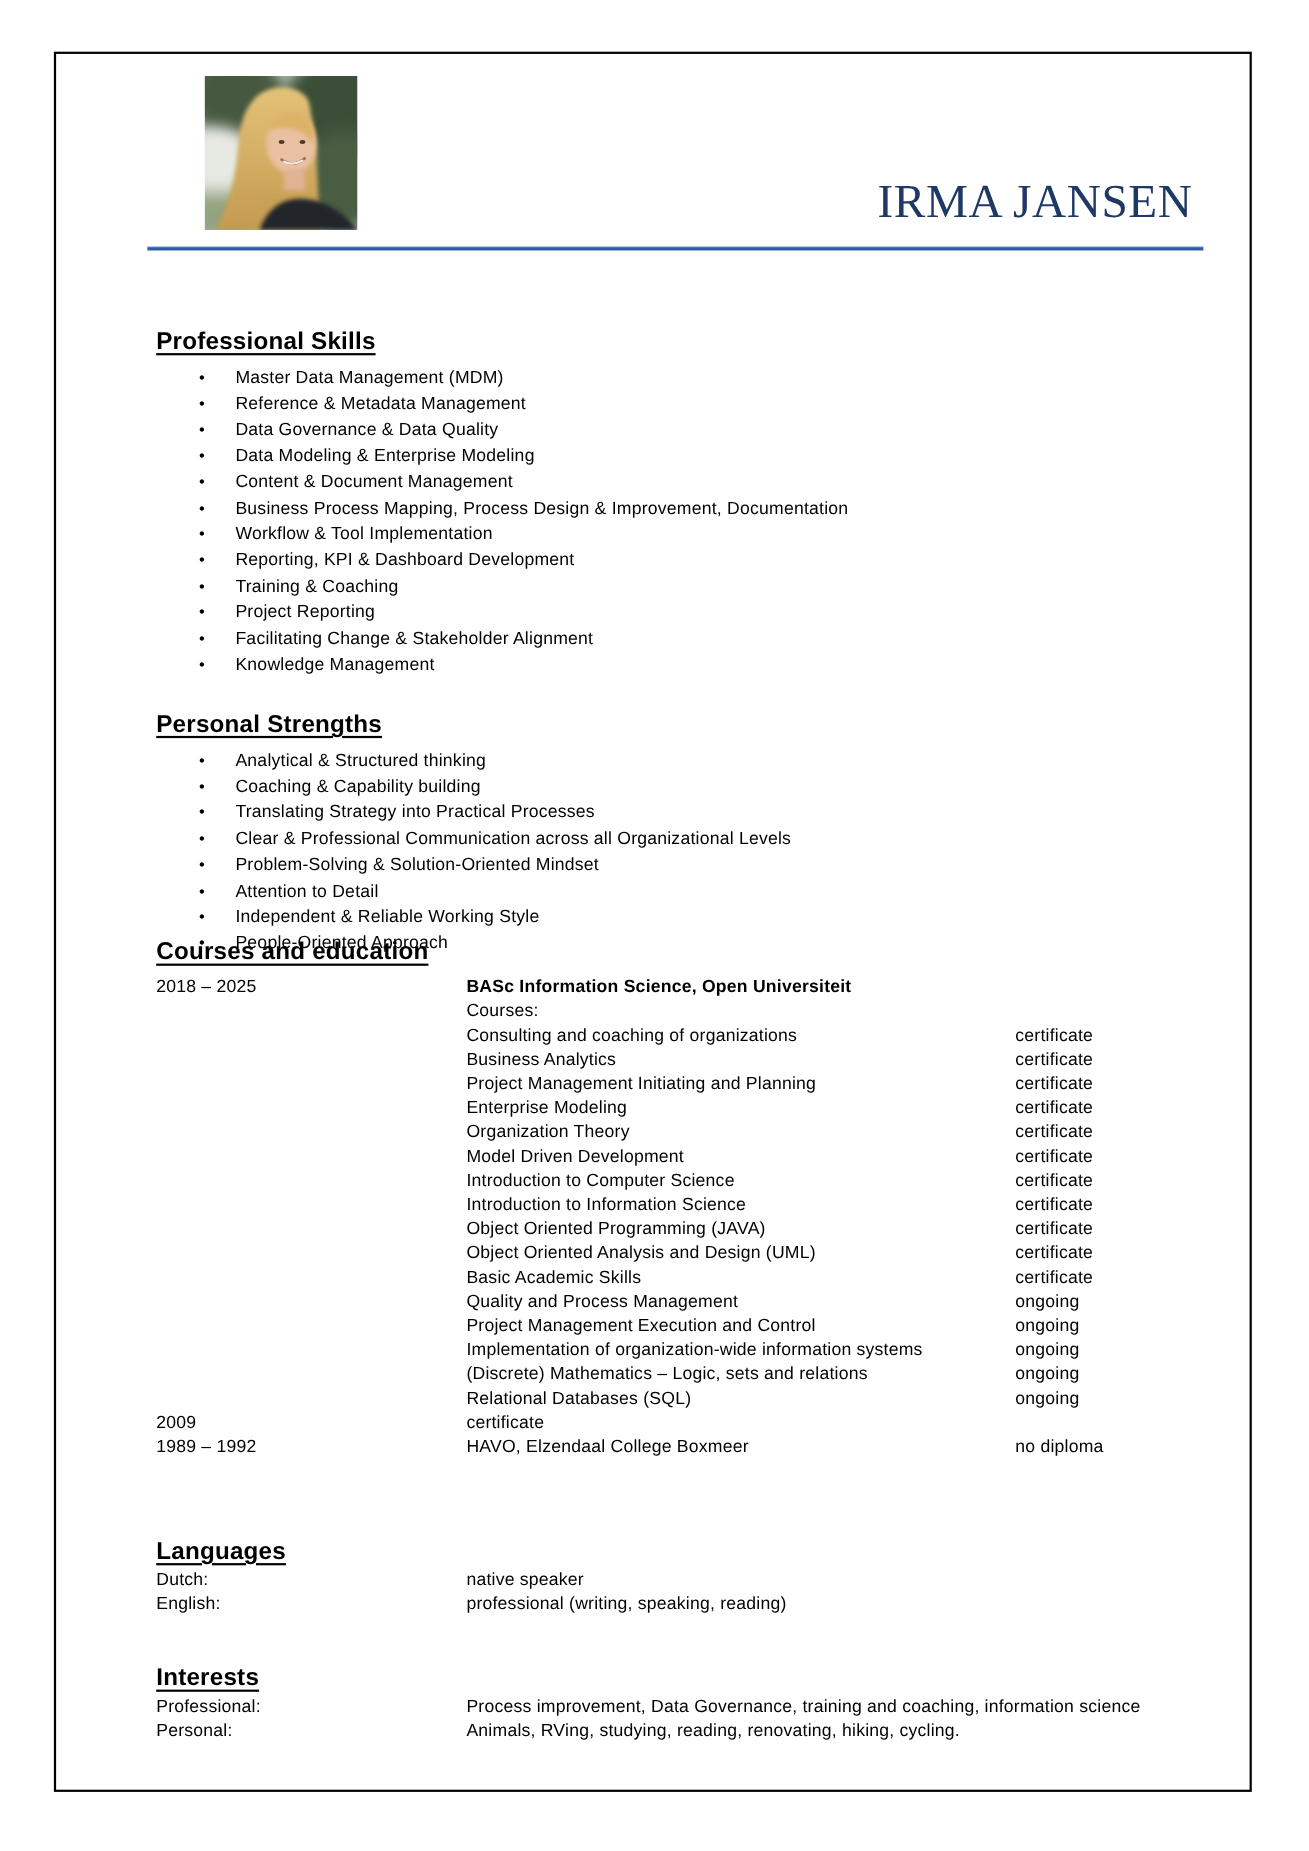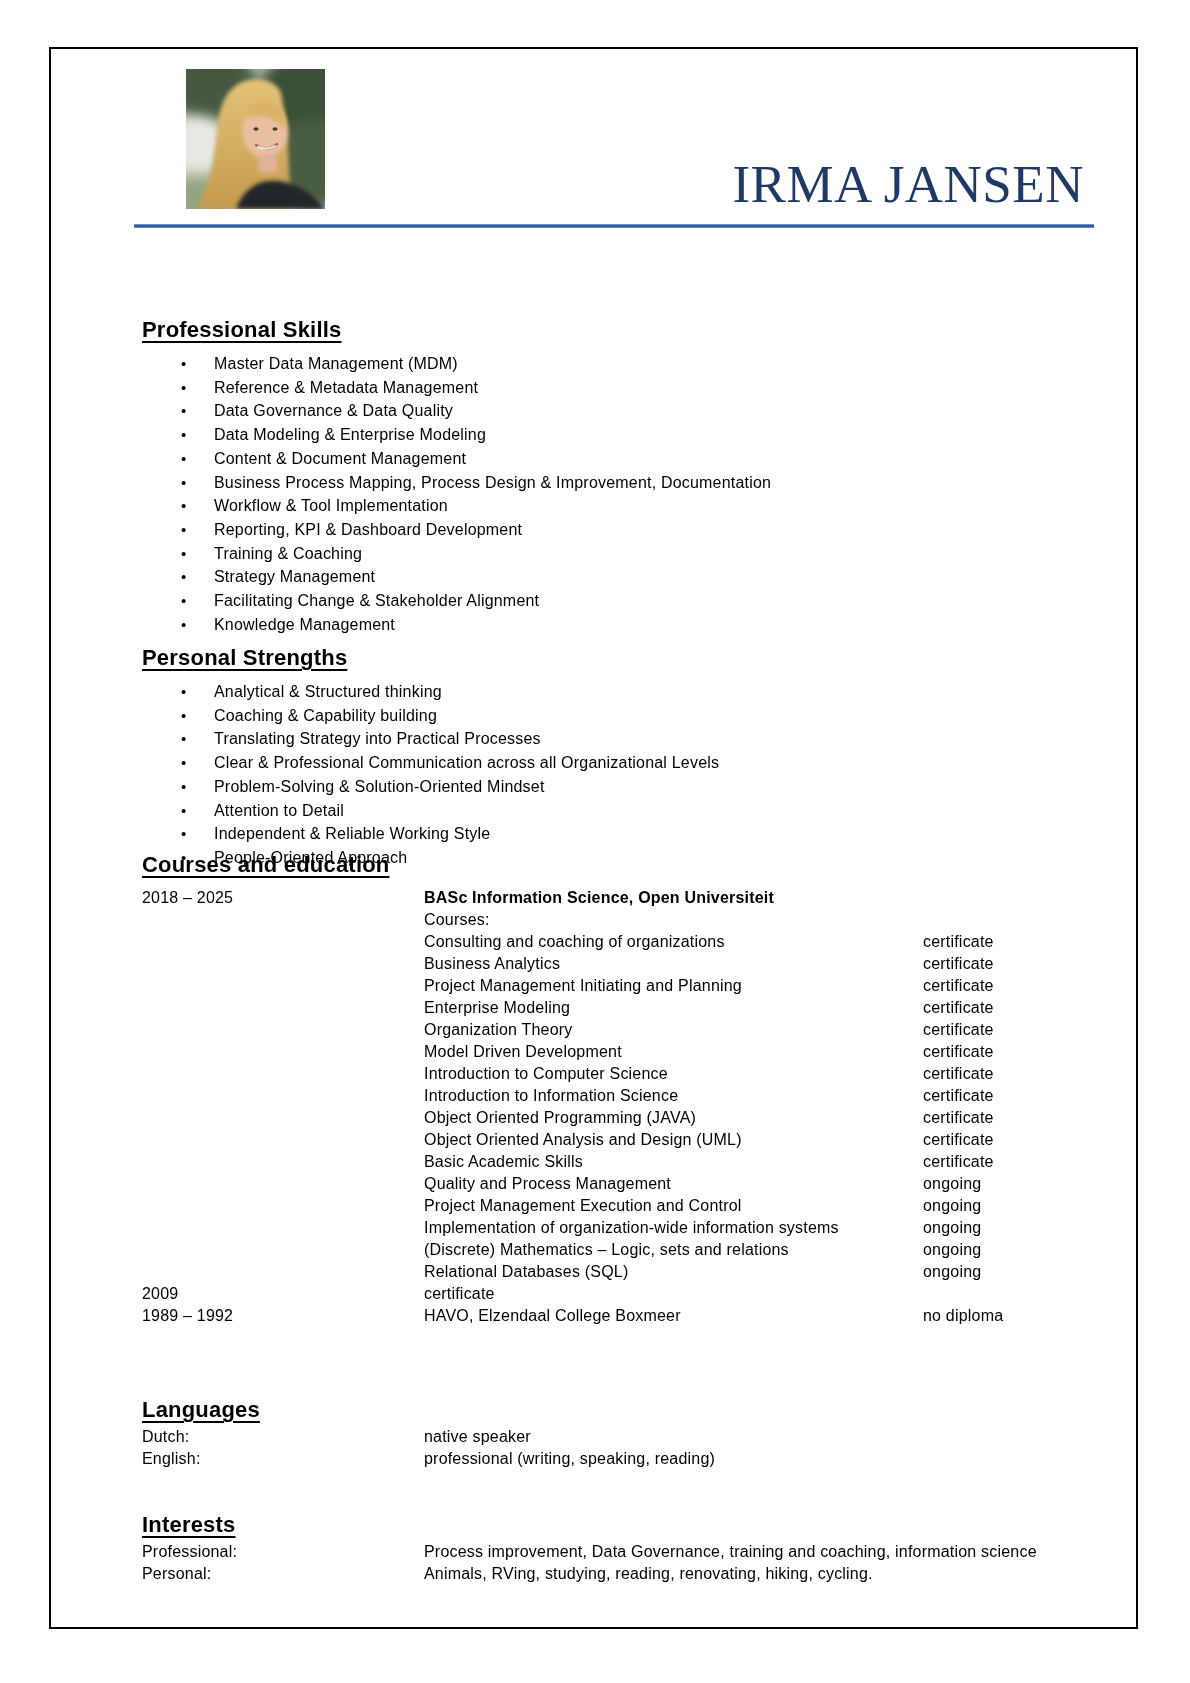--- a/index.html
+++ b/index.html
@@ -17,35 +17,35 @@
     border:2px solid #000;box-sizing:border-box;
   }
   .photo{
     position:absolute;left:186px;top:69px;width:139px;height:140px;
     overflow:hidden;
   }
   .photo svg{display:block;width:139px;height:140px;}
   .name{
     position:absolute;left:400px;top:160px;width:684px;height:48px;
     font-family:"Liberation Serif", serif;
-    font-size:53px;line-height:48px;font-weight:400;
+    font-size:43px;line-height:48px;font-weight:400;
     color:#1F3864;text-align:right;letter-spacing:.5px;
     white-space:nowrap;
   }
   .header-rule{
     position:absolute;left:134px;top:224px;width:960px;height:4px;
     background:linear-gradient(180deg,#8FAEDC 0%,#2F5D9E 35%,#2F5D9E 70%,#8FAEDC 100%);
   }
   .section{position:absolute;left:142px;width:954px;}
   .section h2{
     margin:0;font-size:22px;line-height:28px;font-weight:700;
     text-decoration:underline;text-decoration-thickness:2px;text-underline-offset:4px;
     letter-spacing:.2px;
   }
-  #sec-skills{top:316px;}
+  #sec-skills{top:296px;}
   #sec-strengths{top:644px;}
   #sec-education{top:851px;}
   #sec-languages{top:1396px;}
   #sec-interests{top:1511px;}
   ul.bullets{list-style:none;margin:8px 0 0 0;padding:0;}
   ul.bullets li{
     position:relative;padding-left:72px;
     font-size:16px;line-height:23.7px;letter-spacing:.2px;
   }
   ul.bullets .dot{
@@ -154,21 +154,21 @@
           <span>Reporting, KPI &amp; Dashboard Development</span>
         </li>
 
         <li>
           <span class="dot">•</span>
           <span>Training &amp; Coaching</span>
         </li>
 
         <li>
           <span class="dot">•</span>
-          <span>Strategy Management</span>
+          <span>Project Reporting</span>
         </li>
 
         <li>
           <span class="dot">•</span>
           <span>Facilitating Change &amp; Stakeholder Alignment</span>
         </li>
 
         <li>
           <span class="dot">•</span>
           <span>Knowledge Management</span>

